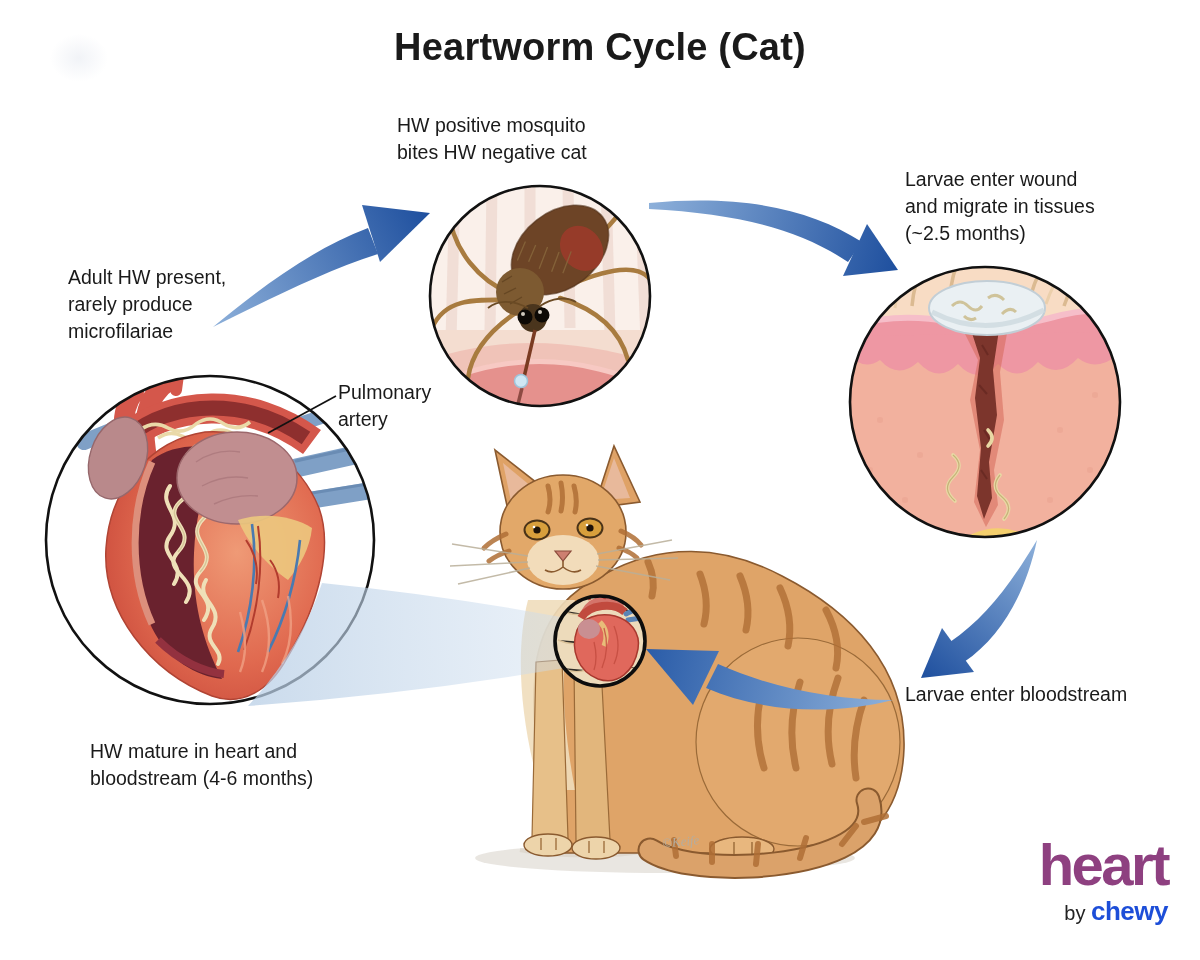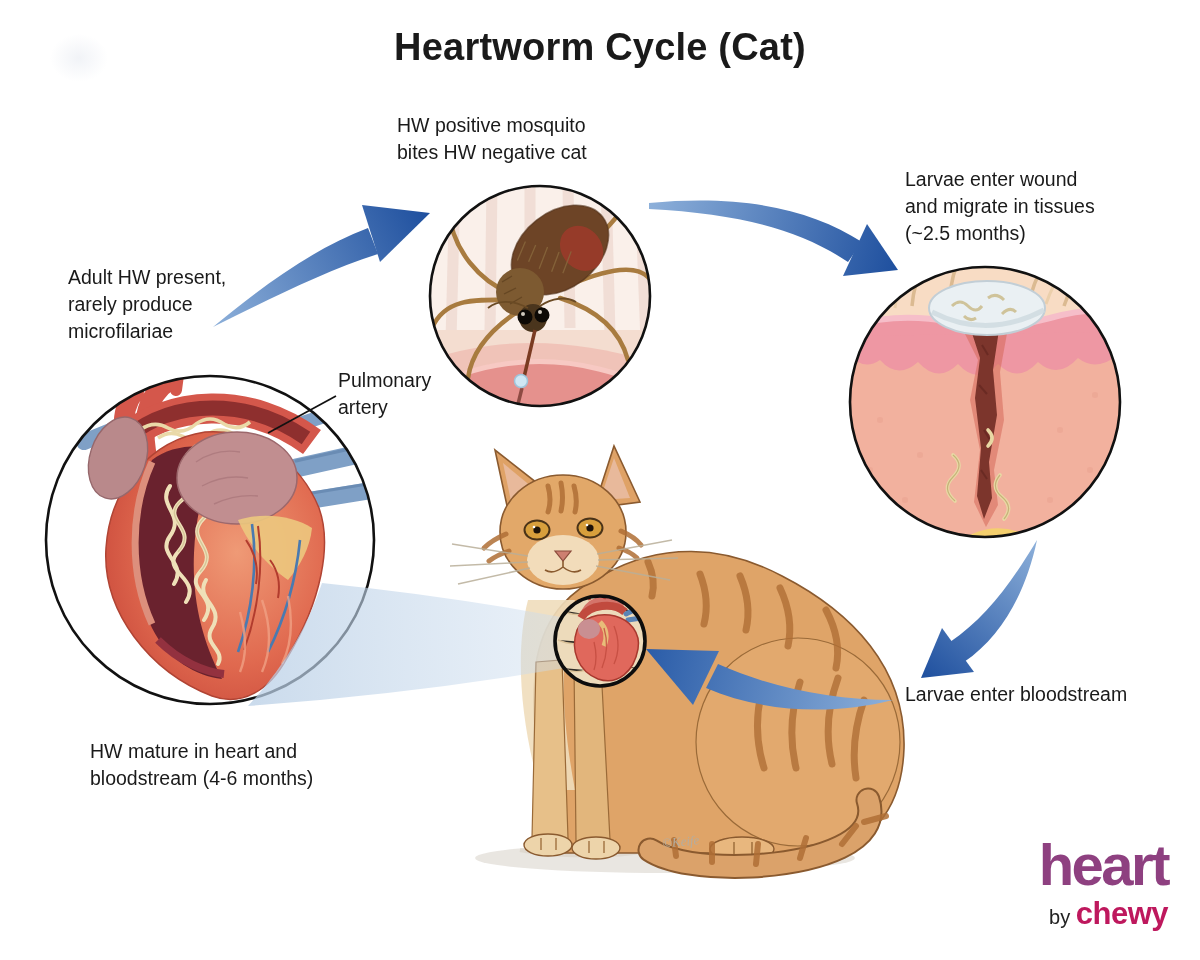--- a/index.html
+++ b/index.html
@@ -10,21 +10,21 @@
          font-size:38px;font-weight:700;letter-spacing:.2px;}
   .label{position:absolute;font-size:19.5px;line-height:27px;white-space:pre-line;}
   .label.center{}
   .smudge{position:absolute;left:50px;top:34px;width:58px;height:48px;border-radius:50%;
           background:radial-gradient(closest-side,#f1f3f7,rgba(255,255,255,0));}
   .signature{position:absolute;left:662px;top:834px;font-family:"Liberation Serif",serif;
              font-style:italic;font-size:13px;color:#b5ad9f;transform:rotate(-5deg);}
   .logo{position:absolute;right:32px;top:836px;text-align:right;}
   .logo .brand{font-size:58px;font-weight:700;letter-spacing:-2.5px;color:#8e4080;line-height:58px;}
   .logo .byline{margin-top:2px;font-size:20px;color:#222;}
-  .logo .byline b{font-size:31px;font-weight:800;color:#be185d;letter-spacing:-.5px;}
+  .logo .byline b{font-size:26px;font-weight:800;color:#1d4ed8;letter-spacing:-.5px;}
 </style>
 </head>
 <body>
 
 <div class="canvas">
 
   <div class="smudge"></div>
 
   <svg class="art" width="1200" height="960" viewBox="0 0 1200 960">
     <defs>
@@ -445,21 +445,21 @@
 bites HW negative cat</div>
 
   <div class="label" style="left:905px;top:166px;width:230px;">Larvae enter wound
 and migrate in tissues
 (~2.5 months)</div>
 
   <div class="label" style="left:68px;top:264px;width:220px;">Adult HW present,
 rarely produce
 microfilariae</div>
 
-  <div class="label" style="left:338px;top:367px;width:130px;">Pulmonary
+  <div class="label" style="left:338px;top:379px;width:130px;">Pulmonary
 artery</div>
 
   <div class="label" style="left:905px;top:681px;width:260px;">Larvae enter bloodstream</div>
 
   <div class="label" style="left:90px;top:738px;width:260px;">HW mature in heart and
 bloodstream (4-6 months)</div>
 
   <div class="signature">©Keife</div>
 
   <div class="logo">

